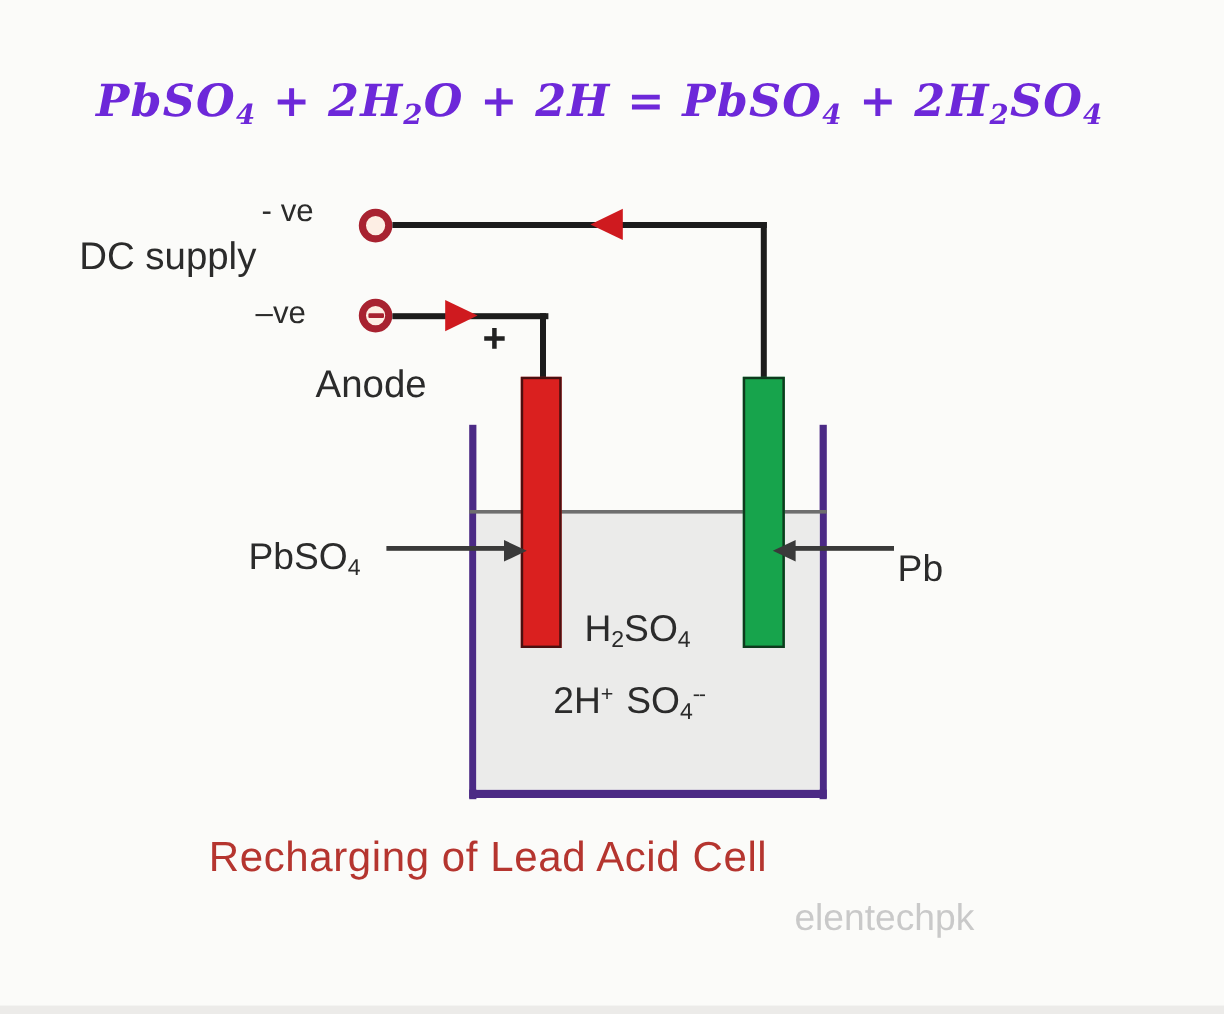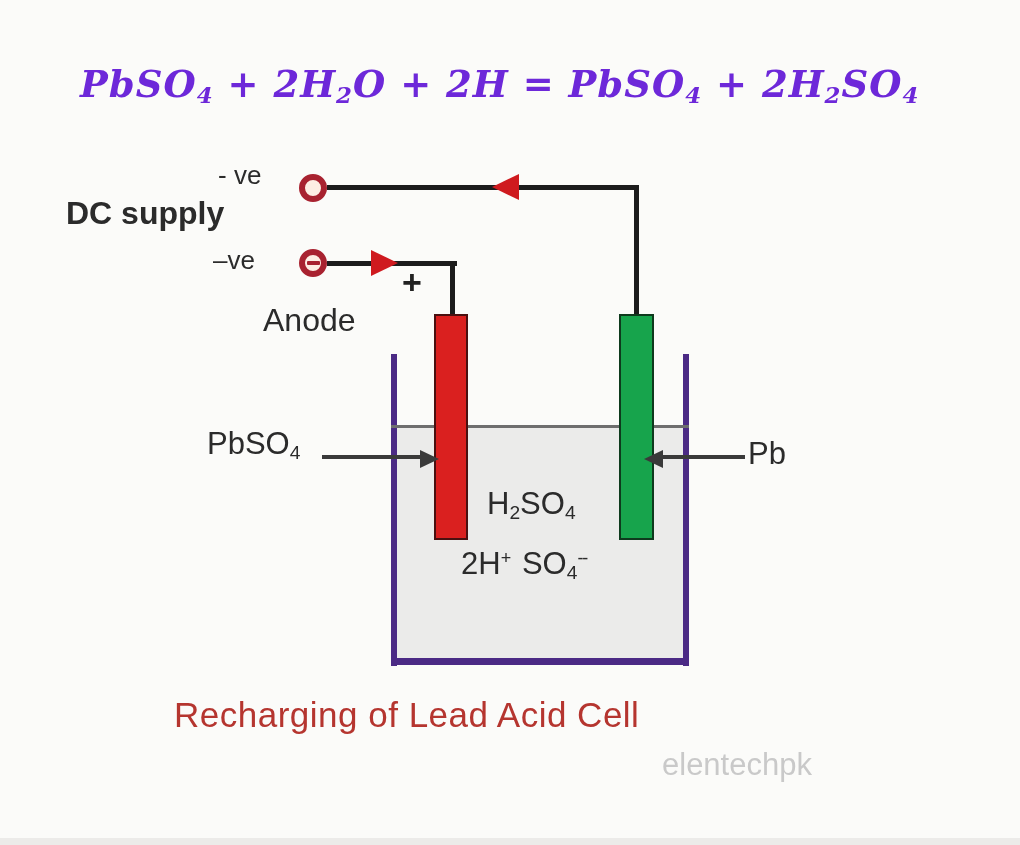--- a/index.html
+++ b/index.html
@@ -18,21 +18,21 @@
   .abs{position:absolute;}
   .txt{line-height:1.1; white-space:nowrap;}
   .sub{font-size:0.62em; vertical-align:-0.28em;}
   .sup{font-size:0.58em; vertical-align:0.55em; letter-spacing:-1px;}
   .gap{padding-left:0.38em;}
   .equation{
     left:80px; top:64px; width:760px; text-align:center;
     font-family:"DejaVu Serif", serif; font-style:italic; font-weight:600;
     font-size:37px; color:#6d28d9; letter-spacing:1px;
   }
-  .dc-supply{left:66px; top:196px; font-size:32px;font-weight:bold;}
+  .dc-supply{left:66px; top:196px; font-size:32px;}
   .term-label{font-size:26px;}
   .terminal{
     width:16px; height:16px; border:6px solid var(--terminal);
     border-radius:50%; background:#fdeee4;
     display:flex; align-items:center; justify-content:center;
   }
   .terminal .bar{width:13px; height:4px; background:var(--terminal); border-radius:1px;}
   .wire{background:var(--wire);}
   .tri{width:0; height:0; border-style:solid;}
   .tri-left-red{border-width:13px 27px 13px 0; border-color:transparent var(--arrow-red) transparent transparent;}
@@ -43,21 +43,21 @@
   .anode-label{left:263px; top:303px; font-size:32px;}
   .cathode-label{left:661px; top:279px; font-size:32px;}
   .cathode-label .pol{font-weight:bold; padding-right:10px;}
   .electrode{box-sizing:border-box;}
   .electrode.red{left:434px; top:314px; width:34px; height:226px; background:var(--red); border:2px solid var(--red-dark);}
   .electrode.green{left:619px; top:314px; width:35px; height:226px; background:var(--green); border:2px solid var(--green-dark);}
   .beaker{background:var(--purple);}
   .liquid{left:397px; top:427px; width:286px; height:231px; background:var(--liquid);}
   .surface{left:391px; top:425px; width:298px; height:3px; background:var(--surface);}
   .pointer-line{background:var(--pointer); height:4px;}
-  .chem{font-size:31px;}
+  .chem{font-size:31px;margin-top:20px;}
   .title{
     left:174px; top:696px; font-size:35px; font-weight:normal; color:var(--title-red);
     letter-spacing:0.5px;
   }
   .watermark{left:662px; top:748px; font-size:31px; color:var(--watermark); font-weight:400;}
   .bottom-strip{left:0; top:838px; width:1020px; height:7px; background:#ecebe9;}
 </style>
 </head>
 <body>
 

